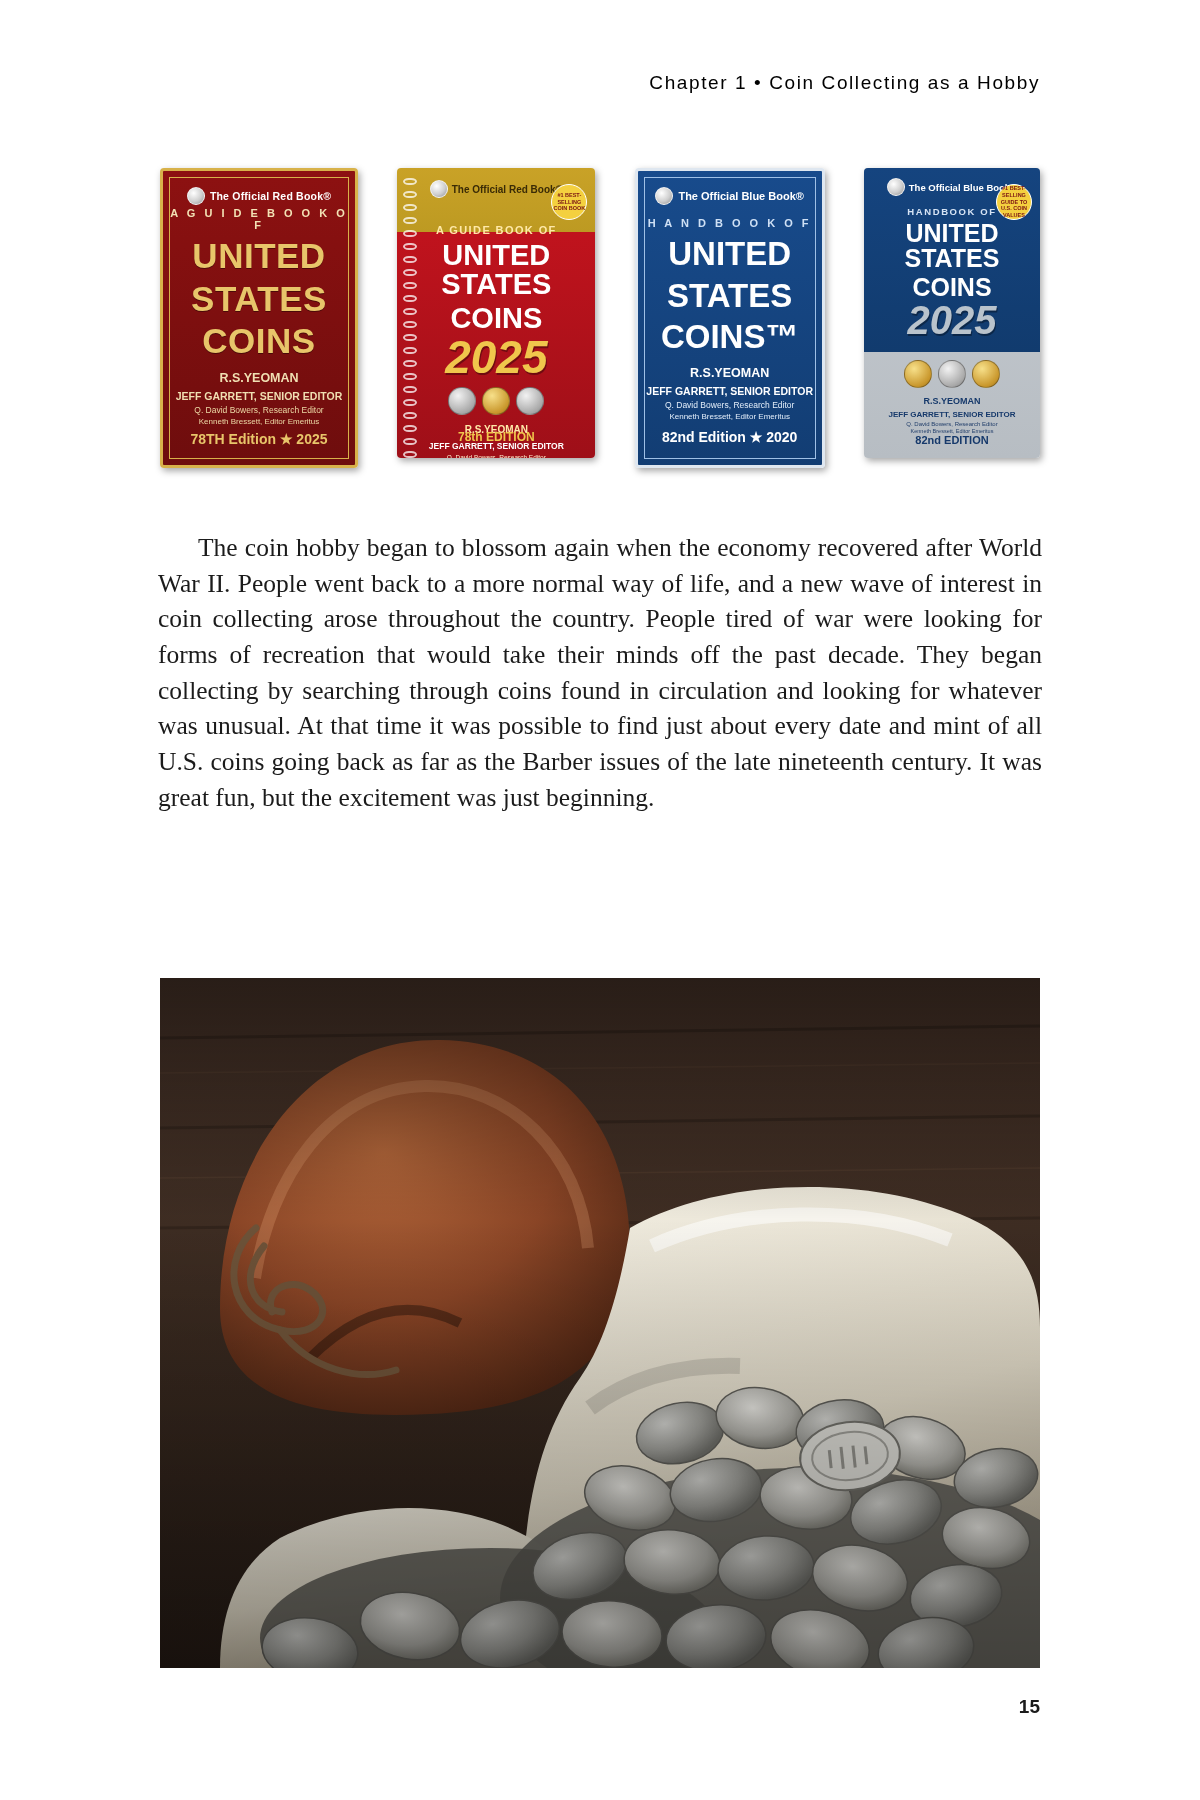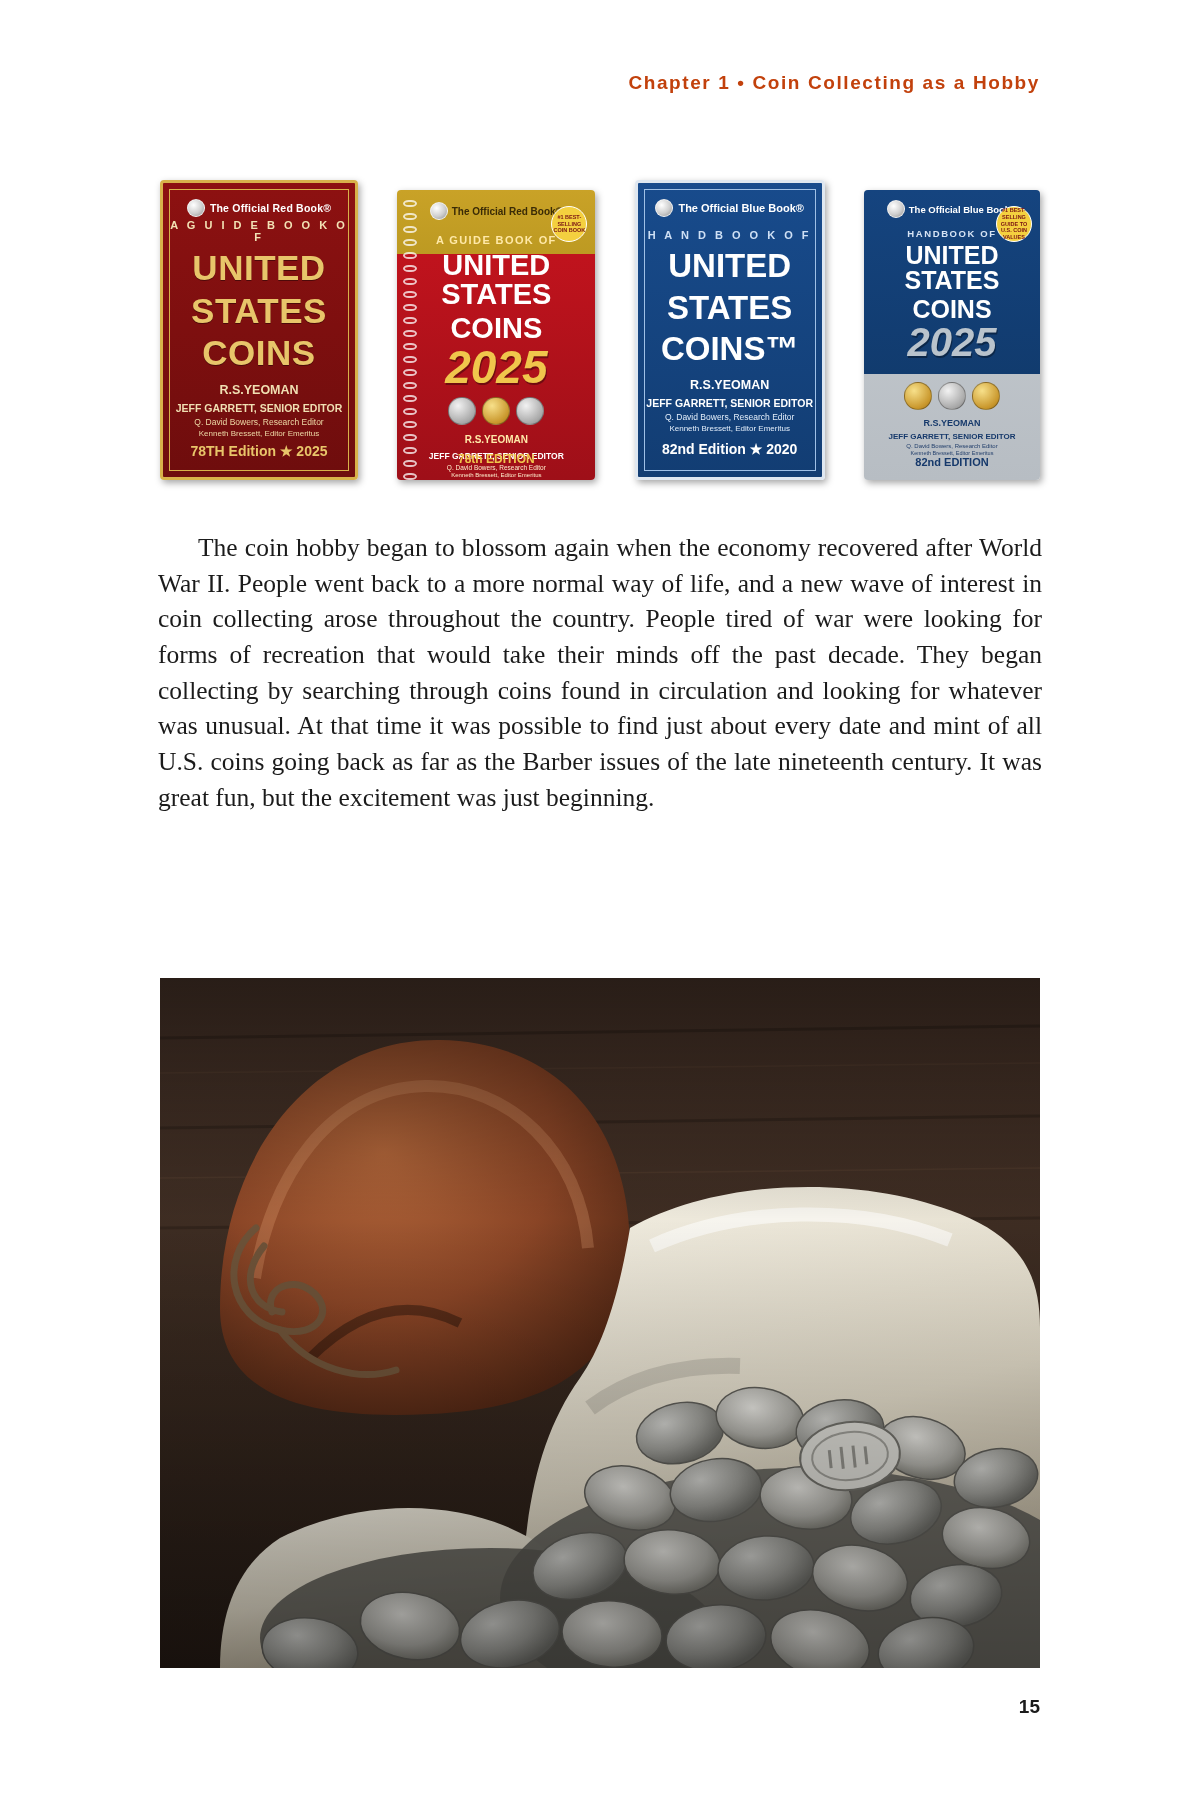--- a/index.html
+++ b/index.html
@@ -15,35 +15,35 @@
     overflow: hidden;
   }
 
   
   .running-head {
     position: absolute;
     top: 72px;
     right: 160px;
     font-family: "Liberation Sans", sans-serif;
     font-size: 19px;
-    font-weight: bold;
+    font-weight: normal;
     letter-spacing: 1.6px;
-    color: #c2410c;
+    color: #000000;
   }
 
   
   .books-row {
     position: absolute;
     left: 160px;
-    top: 160px;
+    top: 168px;
     width: 880px;
     height: 320px;
     display: flex;
     justify-content: space-between;
-    align-items: flex-end;
+    align-items: flex-start;
   }
   .book {
     position: relative;
     border-radius: 4px;
     box-shadow: 2px 3px 7px rgba(0,0,0,.35);
     overflow: hidden;
     color: #fff;
     text-align: center;
     font-family: "Liberation Sans", sans-serif;
   }
@@ -164,21 +164,21 @@
     padding-top: 12px;
     font-size: 10px;
     font-weight: bold;
     color: #3a2b06;
     display: flex;
     align-items: center;
     justify-content: center;
     gap: 4px;
   }
   .b2-guide {
-    margin-top: 14px;
+    margin-top: 26px;
     font-size: 11px;
     font-weight: bold;
     letter-spacing: 1.4px;
     color: #ffe9a8;
   }
   .b2-big {
     font-size: 29px;
     font-weight: bold;
     line-height: 1.0;
     margin-top: 5px;

